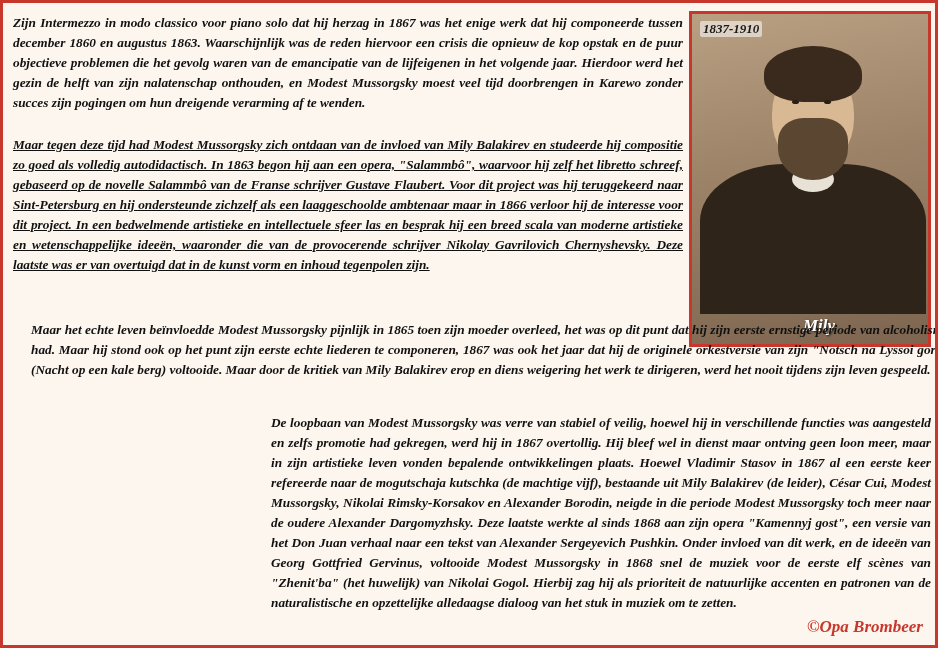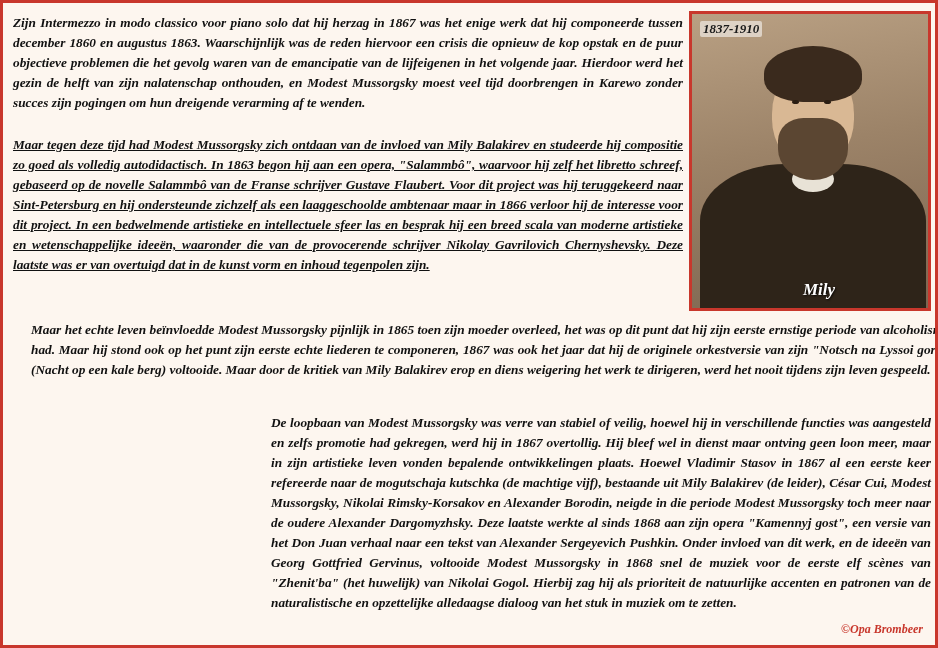--- a/index.html
+++ b/index.html
@@ -57,21 +57,21 @@
     position: absolute;
     box-sizing: border-box;
     border: 3px solid #c8372c;
     background: #8d7a63;
     overflow: hidden;
   }
   #photo-balakirev {
     left: 686px;
     top: 8px;
     width: 242px;
-    height: 300px;
+    height: 336px;
   }
   #photo-chernyshevsky {
     left: 10px;
     top: 283px;
     width: 248px;
     height: 355px;
   }
   .photo-inner {
     position: absolute;
     inset: 0;
@@ -160,21 +160,21 @@
 
   
   #signature {
     position: absolute;
     right: 12px;
     bottom: 8px;
     color: #c8372c;
     font-family: "Liberation Serif", serif;
     font-style: italic;
     font-weight: bold;
-    font-size: 12px;
+    font-size: 17px;
   }
 </style>
 </head>
 <body>
 
 <div id="page">
 
   <div class="photo-frame" id="photo-balakirev">
     <div class="photo-inner">
       <div class="portrait">

